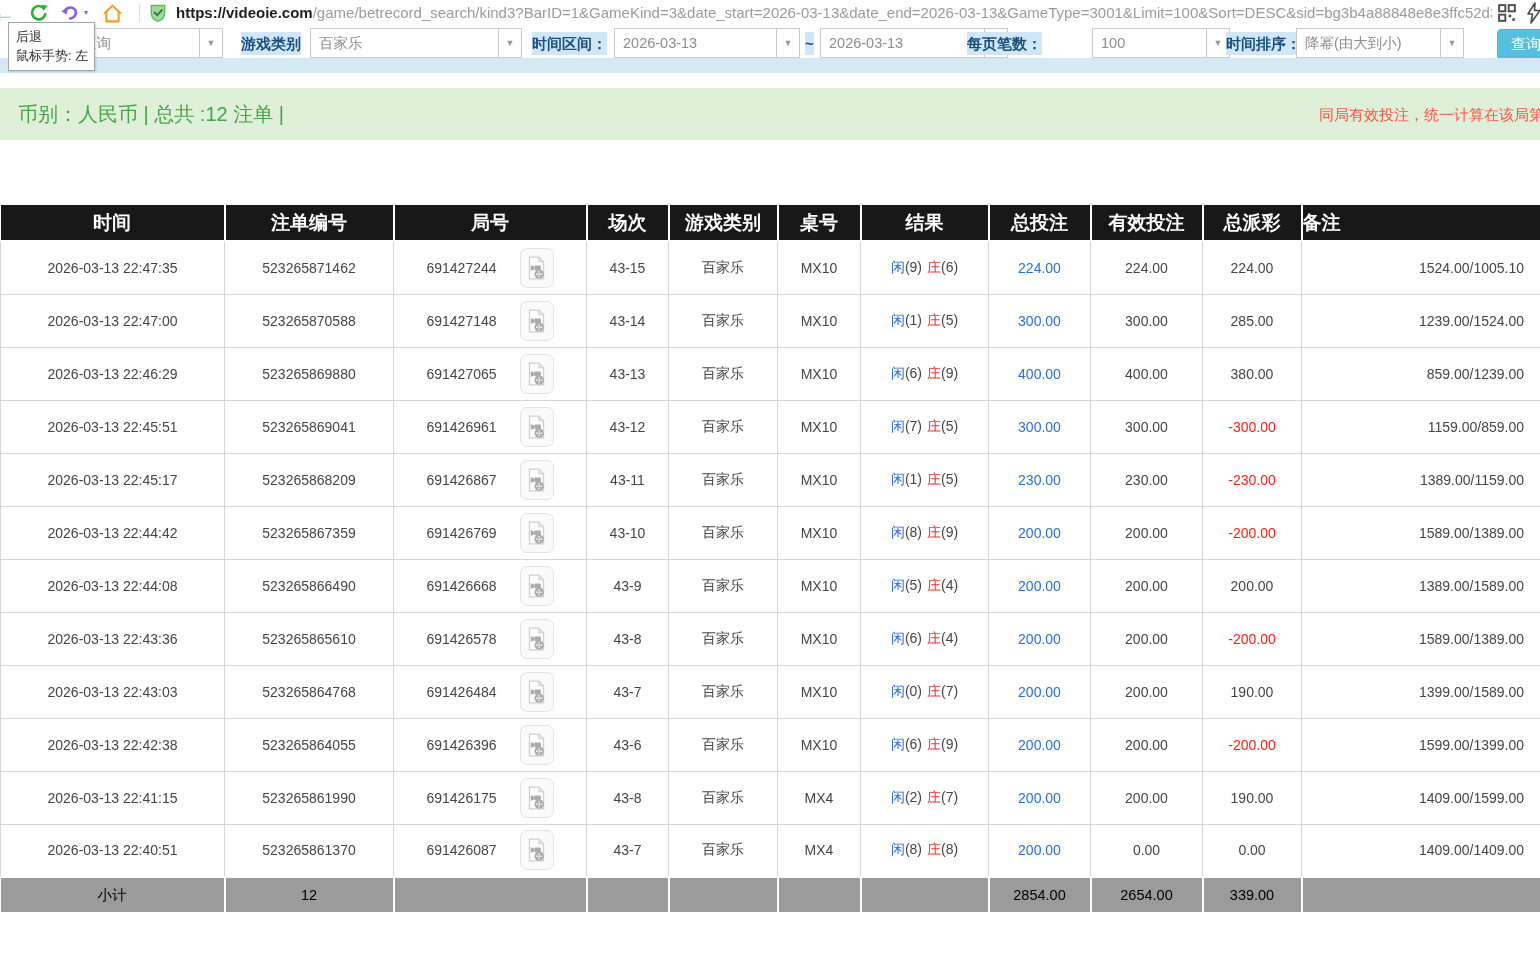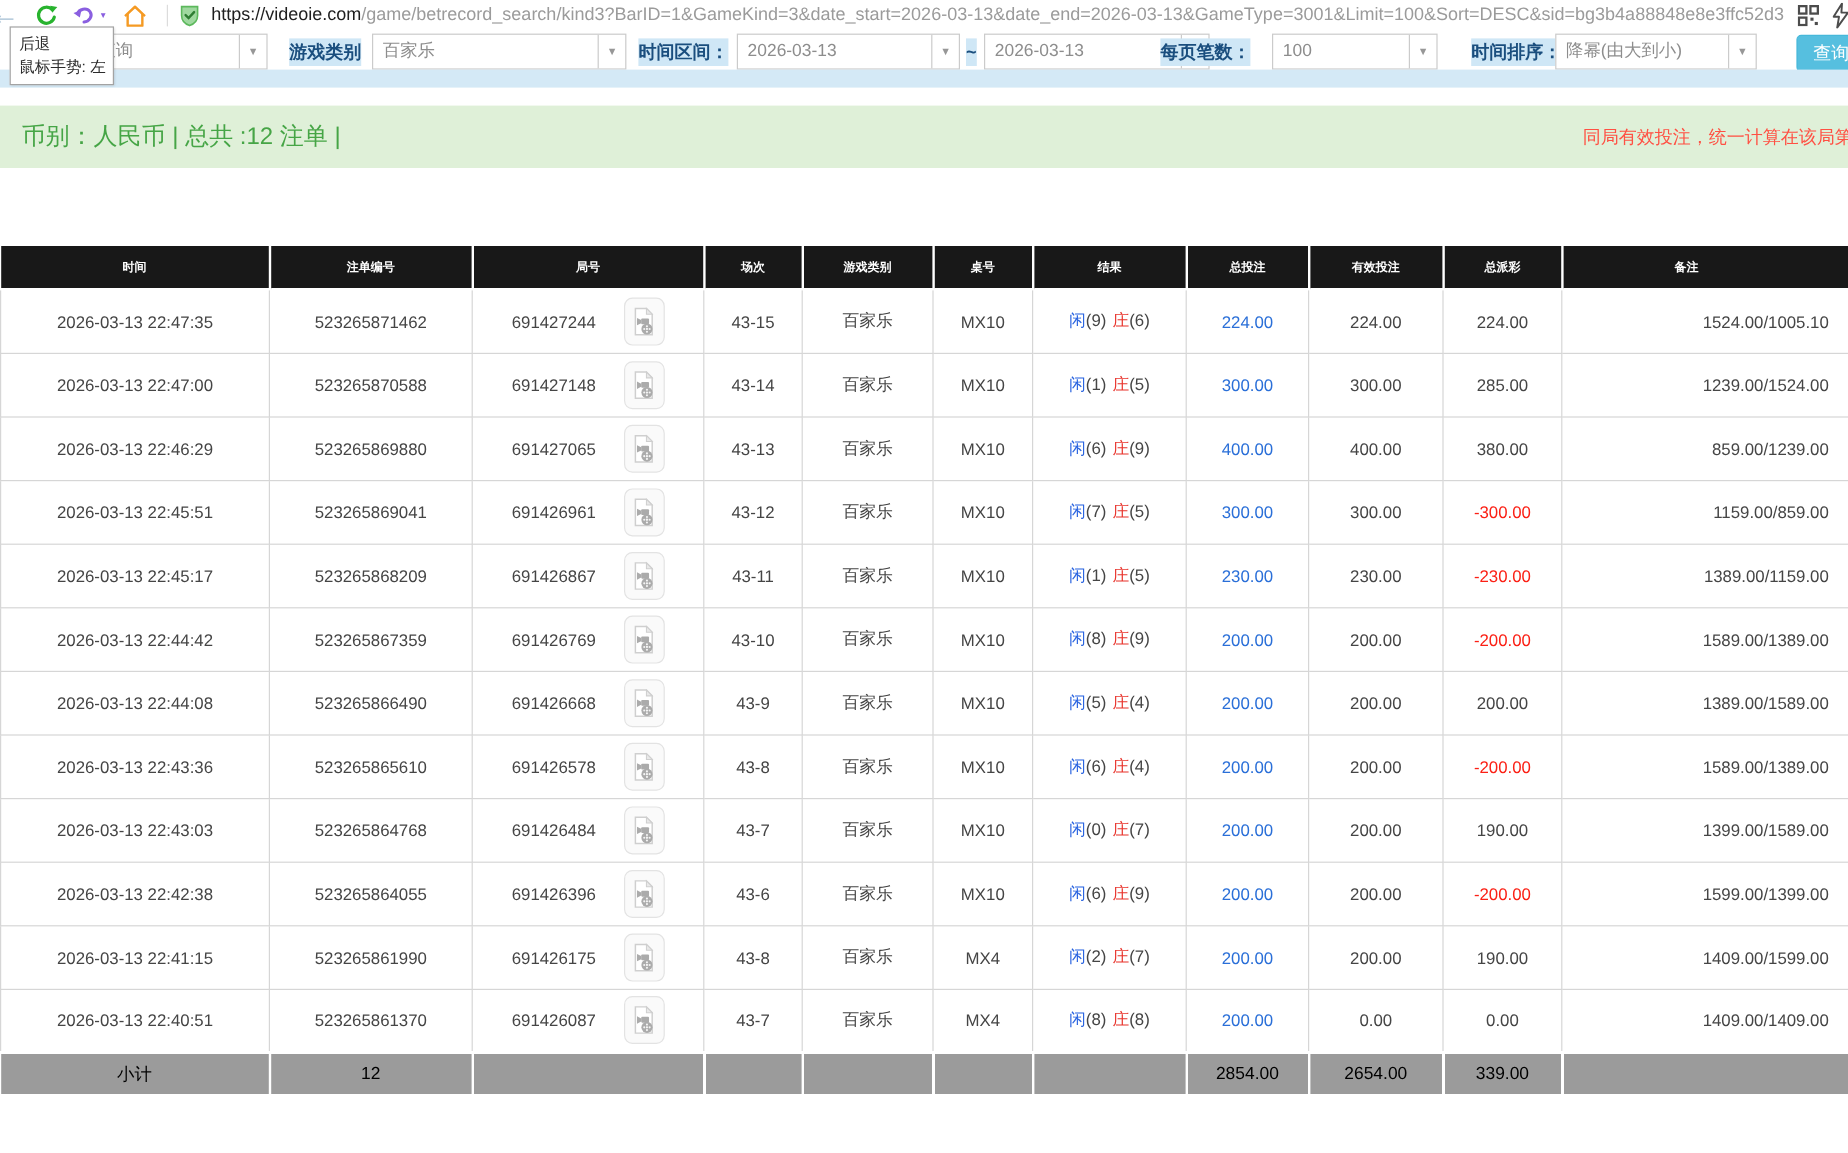--- a/index.html
+++ b/index.html
@@ -11,21 +11,21 @@
   .nav-ico { position:absolute; top:2px; width:24px; height:22px; display:flex; align-items:center; justify-content:center; cursor:pointer; }
   .ico-back { left:-8px; color:#a5bfd4; font-size:24px; font-weight:bold; }
   .ico-refresh { left:27px; }
   .ico-undo { left:58px; }
   .undo-caret { position:absolute; left:84px; top:8px; font-size:8px; color:#8a5fe0; }
   .ico-home { left:100px; }
   .vsep { position:absolute; left:139px; top:4px; width:1px; height:18px; background:#dcdcdc; }
   .ico-shield { position:absolute; left:148px; top:3px; width:20px; height:20px; }
   .url-box { position:absolute; left:176px; top:3px; width:1316px; height:20px; line-height:20px;
     font-size:15px; white-space:nowrap; overflow:hidden; cursor:text; }
-  .url-domain { color:#1e1e1e; font-weight:normal; }
+  .url-domain { color:#1e1e1e; font-weight:bold; }
   .url-path { color:#9b9b9b; }
   .ico-qr { position:absolute; left:1498px; top:4px; width:18px; height:18px; }
   .ico-bolt { position:absolute; left:1527px; top:2px; width:14px; height:22px; }
 
   
   .tooltip { position:absolute; left:8px; top:22px; z-index:50; background:#fff;
     border:1px solid #a3a3a3; box-shadow:1px 1px 2px rgba(0,0,0,.15);
     padding:4px 6px 5px 7px; font-size:13px; color:#2b2b2b; line-height:19px; white-space:nowrap; }
 
   
@@ -41,24 +41,24 @@
     border:1px solid #46b8da; border-radius:4px; color:#fff; font-size:15px; text-align:left; padding-left:13px; cursor:pointer;
     font-family:inherit; }
 
   
   .summary-bar { position:absolute; top:88px; left:0; width:1540px; height:52px; background:var(--summary-bg); overflow:hidden; }
   .summary-left { position:absolute; left:18px; top:0; height:52px; line-height:52px; font-size:20px; color:var(--summary-green); }
   .summary-right { position:absolute; right:-4px; top:0; height:52px; line-height:54px; font-size:15px; color:var(--notice-red); white-space:nowrap; }
 
   
   .bet-table { position:absolute; top:205px; left:0; width:1540px; border-collapse:collapse; table-layout:fixed; }
-  .bet-table th { background:var(--header-bg); color:#fff; font-size:10px; font-weight:bold; height:36px;
+  .bet-table th { background:var(--header-bg); color:#fff; font-size:19px; font-weight:bold; height:36px;
     border-right:2px solid #fff; border-bottom:2px solid #fff; text-align:center; }
   .bet-table th:last-child { border-right:none; }
-  .bet-table th.remark { text-align:center; padding-right:32px; }
+  .bet-table th.remark { text-align:left; padding-right:32px; }
   .bet-table td { height:53px; text-align:center; font-size:14px; color:#454545; background:#fff;
     border:1px solid #d6d6d6; overflow:hidden; white-space:nowrap; }
   .bet-table td.remark { text-align:right; padding-right:16px; }
   .round-cell { display:inline-flex; align-items:center; gap:23px; vertical-align:middle; }
   .video-btn { display:inline-flex; align-items:center; justify-content:center; width:34px; height:40px;
     background:#fafafa; border:1px solid #e3e3e3; border-radius:7px; cursor:pointer; }
   .player-label { color:var(--player-blue); }
   .banker-label { color:var(--banker-red); margin-left:5px; }
   .pts { color:#454545; }
   .bet-link { color:var(--bet-link-blue); cursor:pointer; }
@@ -134,21 +134,21 @@
   <div class="sel" style="left:614px;width:186px">
     <span class="val">2026-03-13</span>
     <span class="arr">▼</span>
   </div>
   <span class="flabel tilde" style="left:805px">~</span>
   <div class="sel" style="left:820px;width:188px">
     <span class="val">2026-03-13</span>
     <span class="arr">▼</span>
   </div>
   <span class="flabel" style="left:967px">每页笔数：</span>
-  <div class="sel" style="left:1060px;width:138px">
+  <div class="sel" style="left:1092px;width:138px">
     <span class="val">100</span>
     <span class="arr">▼</span>
   </div>
   <span class="flabel" style="left:1226px">时间排序：</span>
   <div class="sel" style="left:1296px;width:168px">
     <span class="val">降幂(由大到小)</span>
     <span class="arr">▼</span>
   </div>
   <button class="search-btn">查询</button>
 </div>

